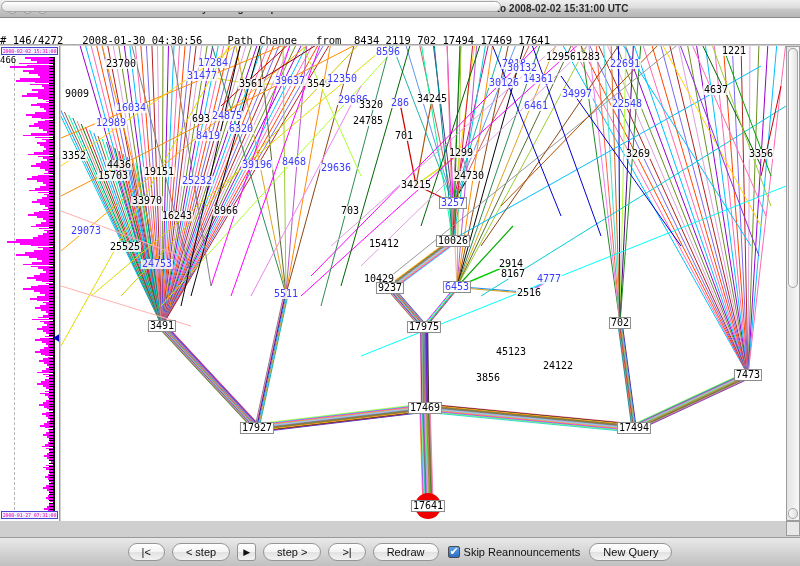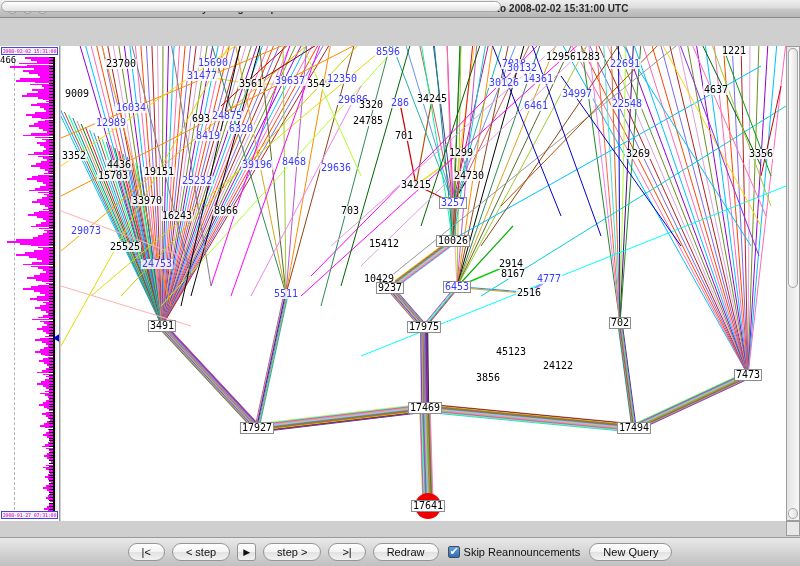--- a/index.html
+++ b/index.html
@@ -202,20 +202,25 @@
 
   <div id="titlebar">
     <div class="lights">
       <span class="dot"></span>
       <span class="dot"></span>
       <span class="dot"></span>
     </div>
     <div class="title">BGPlay: changes to prefix 202.65.10.0/23 from 2008-01-27 07:31:00 to 2008-02-02 15:31:00 UTC</div>
   </div>
 
+  <div id="header">
+    <span class="hrow"># 146/4272   2008-01-30 04:30:56    Path Change   from  8434 2119 702 17494 17469 17641</span>
+    
+    
+  </div>
 
   <div id="timeline">
     <div class="tl-label" id="tl-label-top">2008-02-02 15:31:00</div>
     <div id="tl-count">466</div>
     <div id="tl-dashed"></div>
     <div id="tl-shade"></div>
     <div id="tl-bars">
         <b style="top: 0px; height: 1.75px; width: 28.2px;"></b>
         <b style="top: 1.9px; height: 1.75px; width: 22.3px;"></b>
         <b style="top: 3.79px; height: 1.75px; width: 16.3px;"></b>
@@ -973,21 +978,21 @@
         <line x1="0" y1="240" x2="130" y2="280" stroke="#ffb0b0" stroke-width="1"></line>
         <line x1="0" y1="165" x2="120" y2="210" stroke="#ffb0b0" stroke-width="1"></line>
         <line x1="500" y1="-4" x2="270" y2="200" stroke="#dda0dd" stroke-width="1"></line>
         <line x1="530" y1="-4" x2="300" y2="220" stroke="#dda0dd" stroke-width="1"></line>
         <line x1="190" y1="40" x2="260" y2="-4" stroke="#8b0000" stroke-width="1"></line>
         <line x1="160" y1="60" x2="230" y2="-4" stroke="#cc0000" stroke-width="1"></line>
       </svg>
     <div id="node-layer">
         <div id="dest-dot" style="left: 367px; top: 460px; background: rgb(238, 0, 0);"></div>
         <div class="as-label blk onwhite" style="left: 60px; top: 18px;">23700</div>
-        <div class="as-label blu onwhite" style="left: 152px; top: 17px;">15690</div>
+        <div class="as-label blu onwhite" style="left: 152px; top: 17px;">17284</div>
         <div class="as-label blu onwhite" style="left: 141px; top: 30px;">31477</div>
         <div class="as-label blk onwhite" style="left: 190px; top: 38px;">3561</div>
         <div class="as-label blk onwhite" style="left: 258px; top: 38px;">3549</div>
         <div class="as-label blu onwhite" style="left: 327px; top: 6px;">8596</div>
         <div class="as-label blu onwhite" style="left: 453px; top: 18px;">7018</div>
         <div class="as-label blu onwhite" style="left: 461px; top: 22px;">30132</div>
         <div class="as-label blk onwhite" style="left: 500px; top: 11px;">12956</div>
         <div class="as-label blk onwhite" style="left: 527px; top: 11px;">1283</div>
         <div class="as-label blu onwhite" style="left: 564px; top: 18px;">22691</div>
         <div class="as-label blk onwhite" style="left: 673px; top: 5px;">1221</div>

